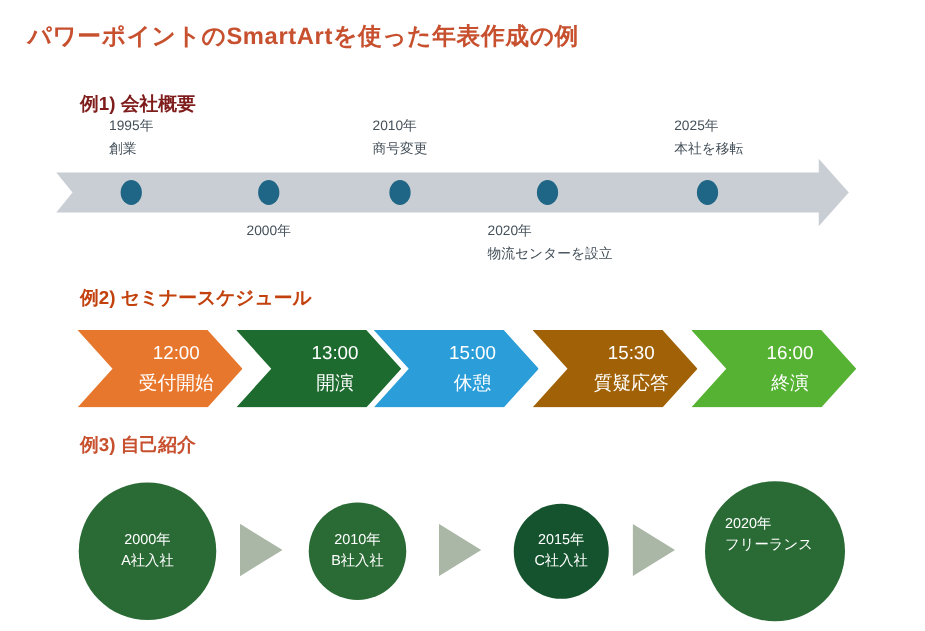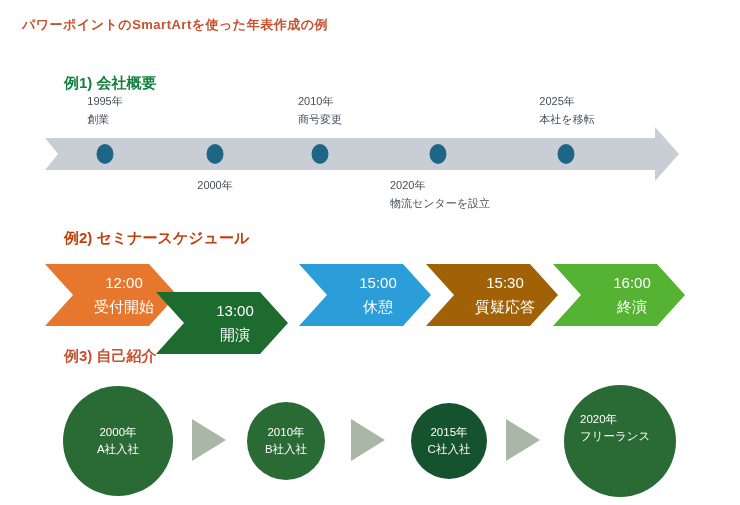--- a/index.html
+++ b/index.html
@@ -1,21 +1,21 @@
 <!DOCTYPE html>
 <html><head>
 <meta charset="utf-8">
 <style>
   html,body { margin:0; padding:0; background:#ffffff; }
   body { font-family:"Liberation Sans","DejaVu Sans",sans-serif; }
   .page { position:relative; width:740px; height:505px; background:#ffffff; overflow:hidden; }
 
   .slide-title {
     position:absolute; left:22px; top:16px;
-    font-size:13px; font-weight:bold; letter-spacing:0.5px; white-space:nowrap;
+    font-size:19px; font-weight:bold; letter-spacing:0.5px; white-space:nowrap;
   }
   .section-heading {
     position:absolute; font-size:15px; font-weight:bold; white-space:nowrap;
   }
   #ex1-heading { left:64px; top:74px; }
   #ex2-heading { left:64px; top:229px; }
   #ex3-heading { left:64px; top:347px; }
 
   
   #timeline-svg { position:absolute; left:0; top:120px; width:740px; height:70px; }
@@ -47,21 +47,21 @@
     clip-path:polygon(0 0, 100% 50%, 0 100%);
   }
 </style>
 </head>
 <body>
 
 <div class="page">
 
   <div class="slide-title" style="color: rgb(199, 80, 47);">パワーポイントのSmartArtを使った年表作成の例</div>
 
-  <div class="section-heading" id="ex1-heading" style="color: #15803d;">例1) 会社概要</div>
+  <div class="section-heading" id="ex1-heading" style="color: #7f1d1d;">例1) 会社概要</div>
 
   <div id="ex1-top-labels">
       <div class="tl-label" style="left: 105px; top: 92px; color: rgb(68, 80, 90);">
         <div>1995年</div>
         <div>創業</div>
       </div>
       <div class="tl-label" style="left: 320px; top: 92px; color: rgb(68, 80, 90);">
         <div>2010年</div>
         <div>商号変更</div>
       </div>
@@ -88,25 +88,25 @@
       </div>
       <div class="tl-label" style="left: 440px; top: 176px; color: rgb(68, 80, 90);">
         <div>2020年</div>
         <div>物流センターを設立</div>
       </div>
     </div>
 
   <div class="section-heading" id="ex2-heading" style="color: #c2410c;">例2) セミナースケジュール</div>
 
   <div id="chevron-row">
-      <div class="chevron" style="left: 45px; background: rgb(232, 119, 46);">
+      <div class="chevron" style="left: 62px; background: rgb(232, 119, 46);">
         <div class="chev-line">12:00</div>
         <div class="chev-line">受付開始</div>
       </div>
-      <div class="chevron" style="left: 156px; background: rgb(30, 107, 47); margin-top: 28px;">
+      <div class="chevron" style="left: 189px; background: rgb(30, 107, 47);">
         <div class="chev-line">13:00</div>
         <div class="chev-line">開演</div>
       </div>
       <div class="chevron" style="left: 299px; background: rgb(43, 158, 217);">
         <div class="chev-line">15:00</div>
         <div class="chev-line">休憩</div>
       </div>
       <div class="chevron" style="left: 426px; background: #a16207;">
         <div class="chev-line">15:30</div>
         <div class="chev-line">質疑応答</div>

